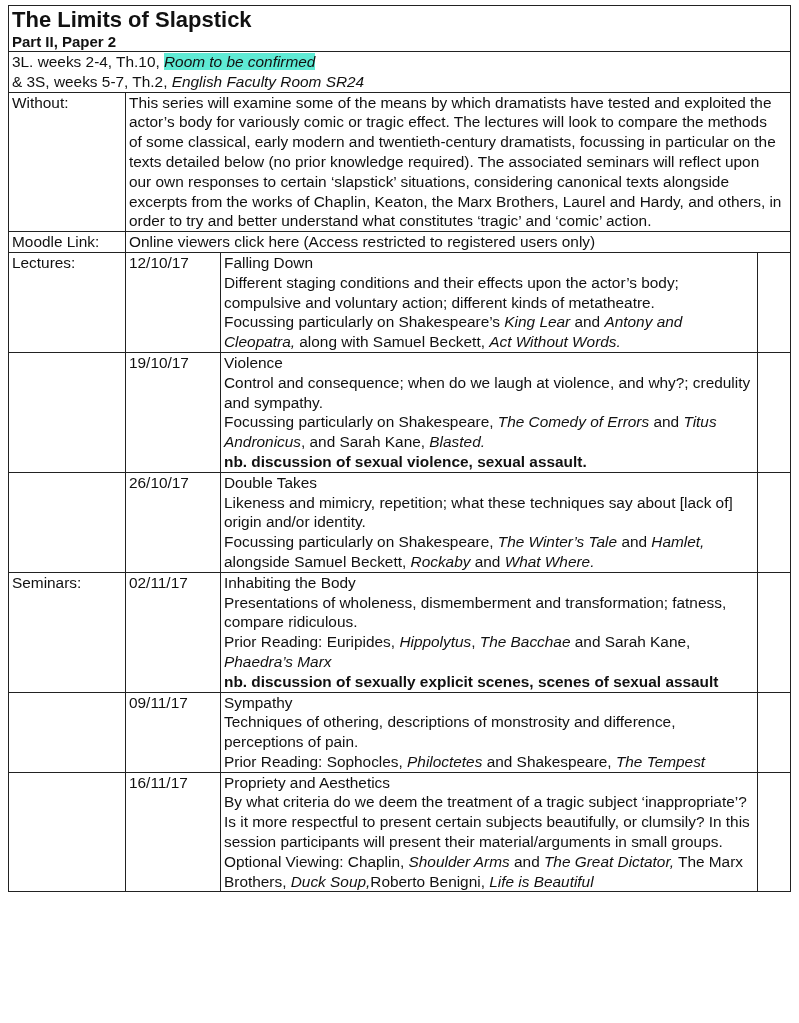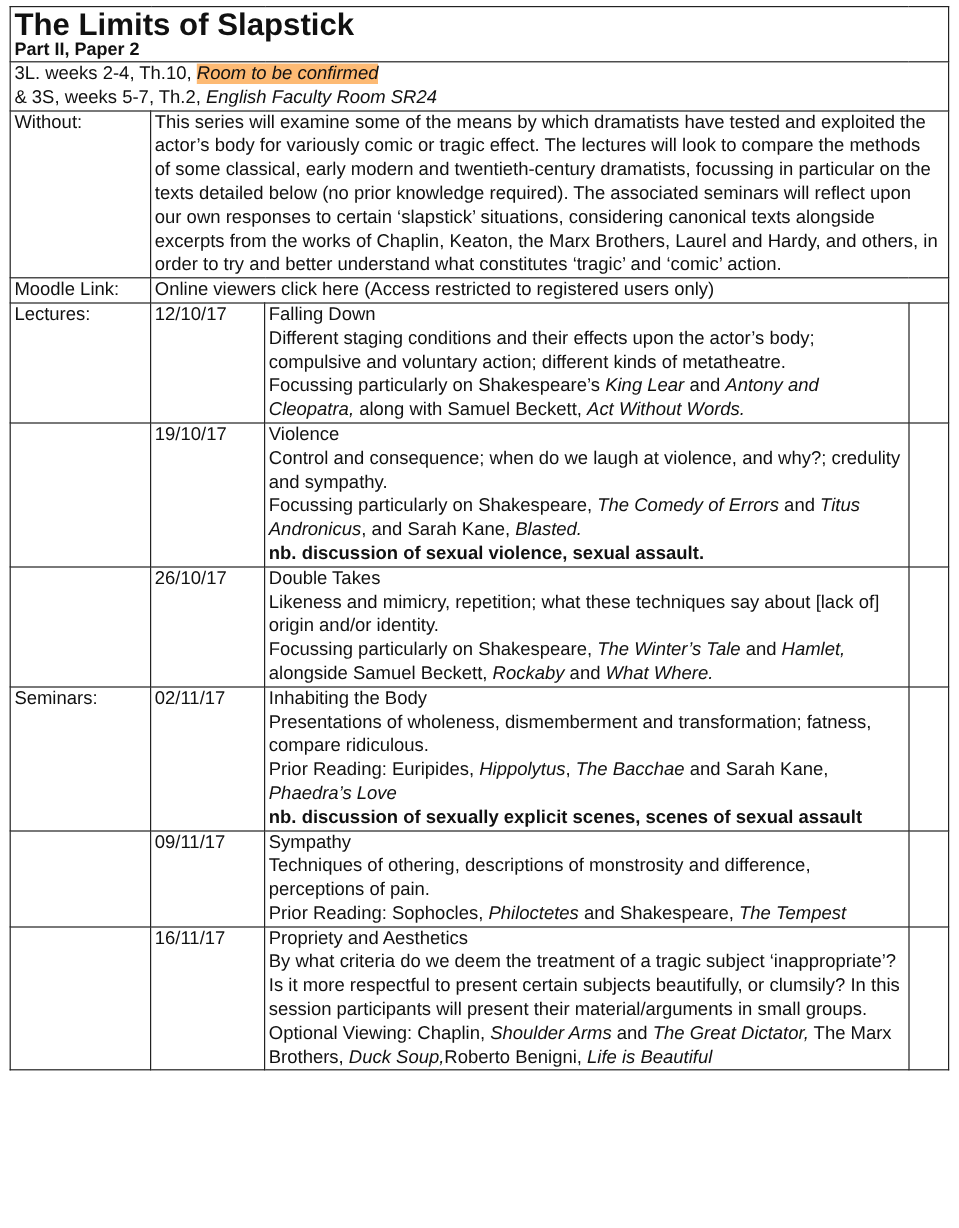--- a/index.html
+++ b/index.html
@@ -1,23 +1,23 @@
 <!DOCTYPE html>
 <html><head>
 <meta charset="utf-8">
 <style>
   html, body { margin: 0; padding: 0; background: #ffffff; }
   body { width: 799px; height: 1023px; position: relative; overflow: hidden;
          font-family: "Liberation Sans", sans-serif; color: #111; font-size: 15.4px; }
   .doc { position: absolute; left: 8px; top: 5px; width: 783px; }
   table { border-collapse: collapse; width: 783px; table-layout: fixed; }
   td { border: 1px solid #222; vertical-align: top; padding: 0 0 0 3px; line-height: 19.8px; }
-  .title { font-weight: bold; font-size: 26px; line-height: 24px; padding-top: 2px; }
+  .title { font-weight: bold; font-size: 22px; line-height: 24px; padding-top: 2px; }
   .subtitle { font-weight: bold; font-size: 15px; line-height: 19px; }
-  .hl { background: #fdba74; }
+  .hl { background: #5eead4; }
   .i { font-style: italic; }
   .b { font-weight: bold; }
   .c1 { width: 117px; }
   .c2 { width: 95px; }
   .c4 { width: 33px; }
   .blk { display: block; }
 </style>
 </head>
 <body>
 
@@ -84,21 +84,21 @@
     </td>
     <td></td>
   </tr>
 
   <tr>
     <td>Seminars:</td>
     <td>02/11/17</td>
     <td>
       <span class="blk">Inhabiting the Body</span>
       <span class="blk">Presentations of wholeness, dismemberment and transformation; fatness, compare ridiculous.</span>
-      <span class="blk"><span>Prior Reading:  Euripides, </span><span class="i">Hippolytus</span><span>, </span><span class="i">The Bacchae</span><span> and Sarah Kane, </span><span class="i">Phaedra’s Love</span></span>
+      <span class="blk"><span>Prior Reading:  Euripides, </span><span class="i">Hippolytus</span><span>, </span><span class="i">The Bacchae</span><span> and Sarah Kane, </span><span class="i">Phaedra’s Marx</span></span>
       <span class="blk b">nb. discussion of sexually explicit scenes, scenes of sexual assault</span>
     </td>
     <td></td>
   </tr>
 
   <tr>
     <td></td>
     <td>09/11/17</td>
     <td>
       <span class="blk">Sympathy</span>

